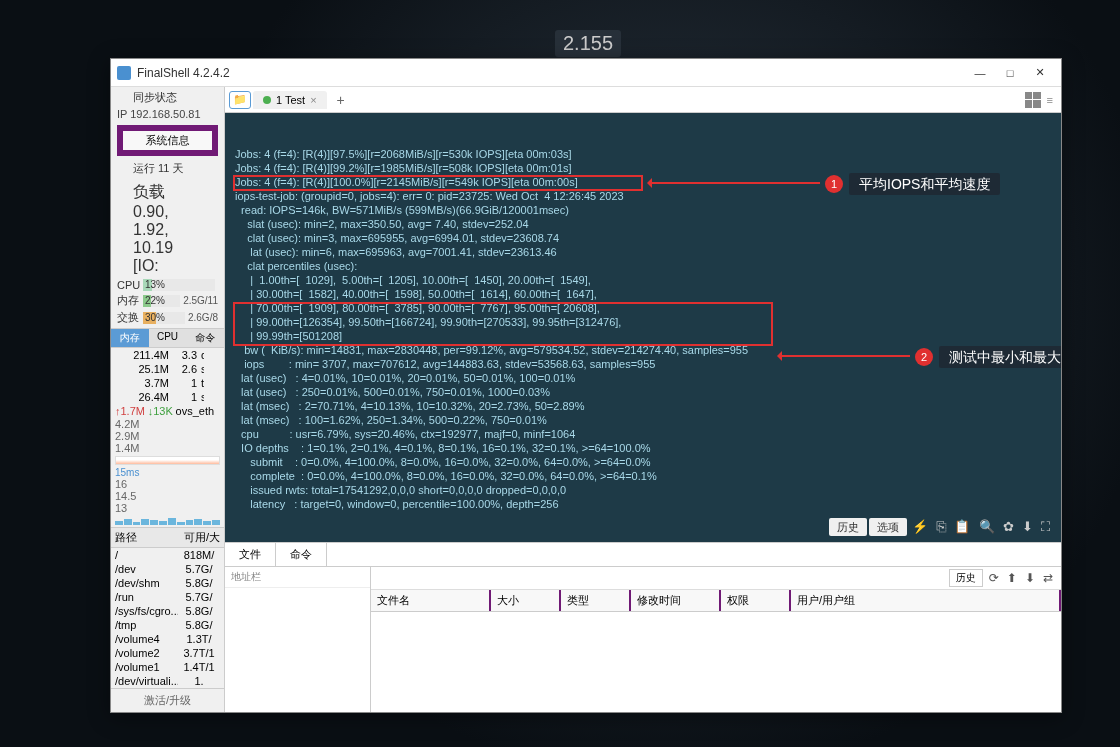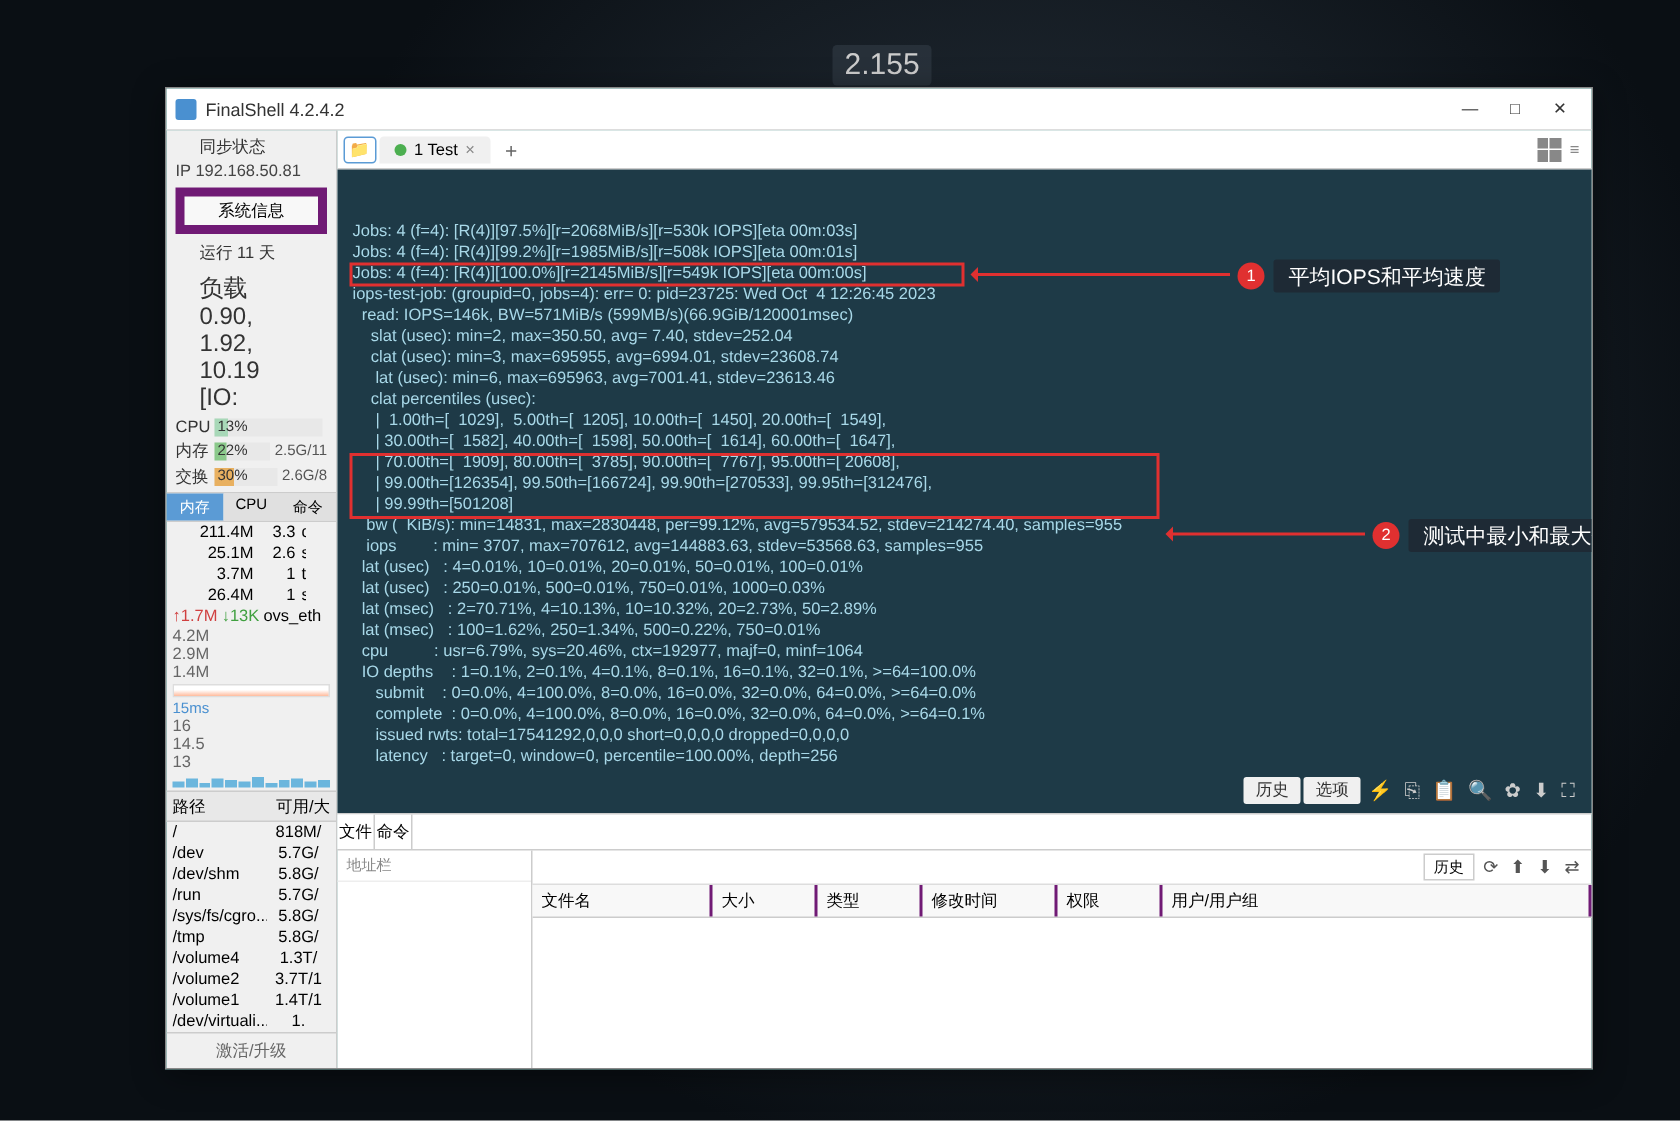--- a/index.html
+++ b/index.html
@@ -58,24 +58,24 @@
 .callout{position:absolute;display:flex;align-items:center;gap:6px}
 .callout .num{width:18px;height:18px;border-radius:50%;background:#e03030;color:#fff;display:flex;align-items:center;justify-content:center;font-size:11px}
 .callout .txt{background:rgba(30,40,50,.85);color:#fff;padding:4px 10px;font-size:14px;border-radius:2px}
 .arrow{position:absolute;height:2px;background:#e03030}
 .arrow::before{content:"";position:absolute;left:-8px;top:-4px;border:5px solid transparent;border-right-color:#e03030}
 .term-toolbar{position:absolute;bottom:6px;right:8px;display:flex;gap:2px;align-items:center}
 .term-toolbar .btn{background:#f0f0f0;color:#333;padding:2px 8px;font-size:11px;border-radius:2px}
 .term-toolbar .ico{color:#ccc;padding:0 3px;font-size:13px}
 .lower{height:170px;border-top:1px solid #ccc;display:flex;flex-direction:column}
 .lower-tabs{display:flex;border-bottom:1px solid #ccc}
-.lower-tabs div{padding:4px 1px;border-right:1px solid #ccc;font-size:11px}
+.lower-tabs div{padding:4px 14px;border-right:1px solid #ccc;font-size:11px}
 .lower-tabs .active{background:#fff}
 .lower-body{flex:1;display:flex}
-.addr-col{width:130px;border-right:1px solid #ccc}
+.addr-col{width:146px;border-right:1px solid #ccc}
 .addr-col .lbl{padding:3px 6px;color:#888;border-bottom:1px solid #eee;font-size:10px}
 .file-col{flex:1;display:flex;flex-direction:column}
 .file-tb{display:flex;justify-content:flex-end;align-items:center;padding:2px 6px;gap:4px;border-bottom:1px solid #ddd}
 .file-tb .btn{padding:1px 6px;border:1px solid #ccc;font-size:10px}
 .file-tb .ico{font-size:12px;color:#555;padding:0 2px}
 .file-head{display:flex;border-bottom:1px solid #ccc;background:#f8f8f8}
 .file-head div{padding:3px 6px;border-right:2px solid #701a75;font-size:11px}
 </style>
 </head>
 <body>

